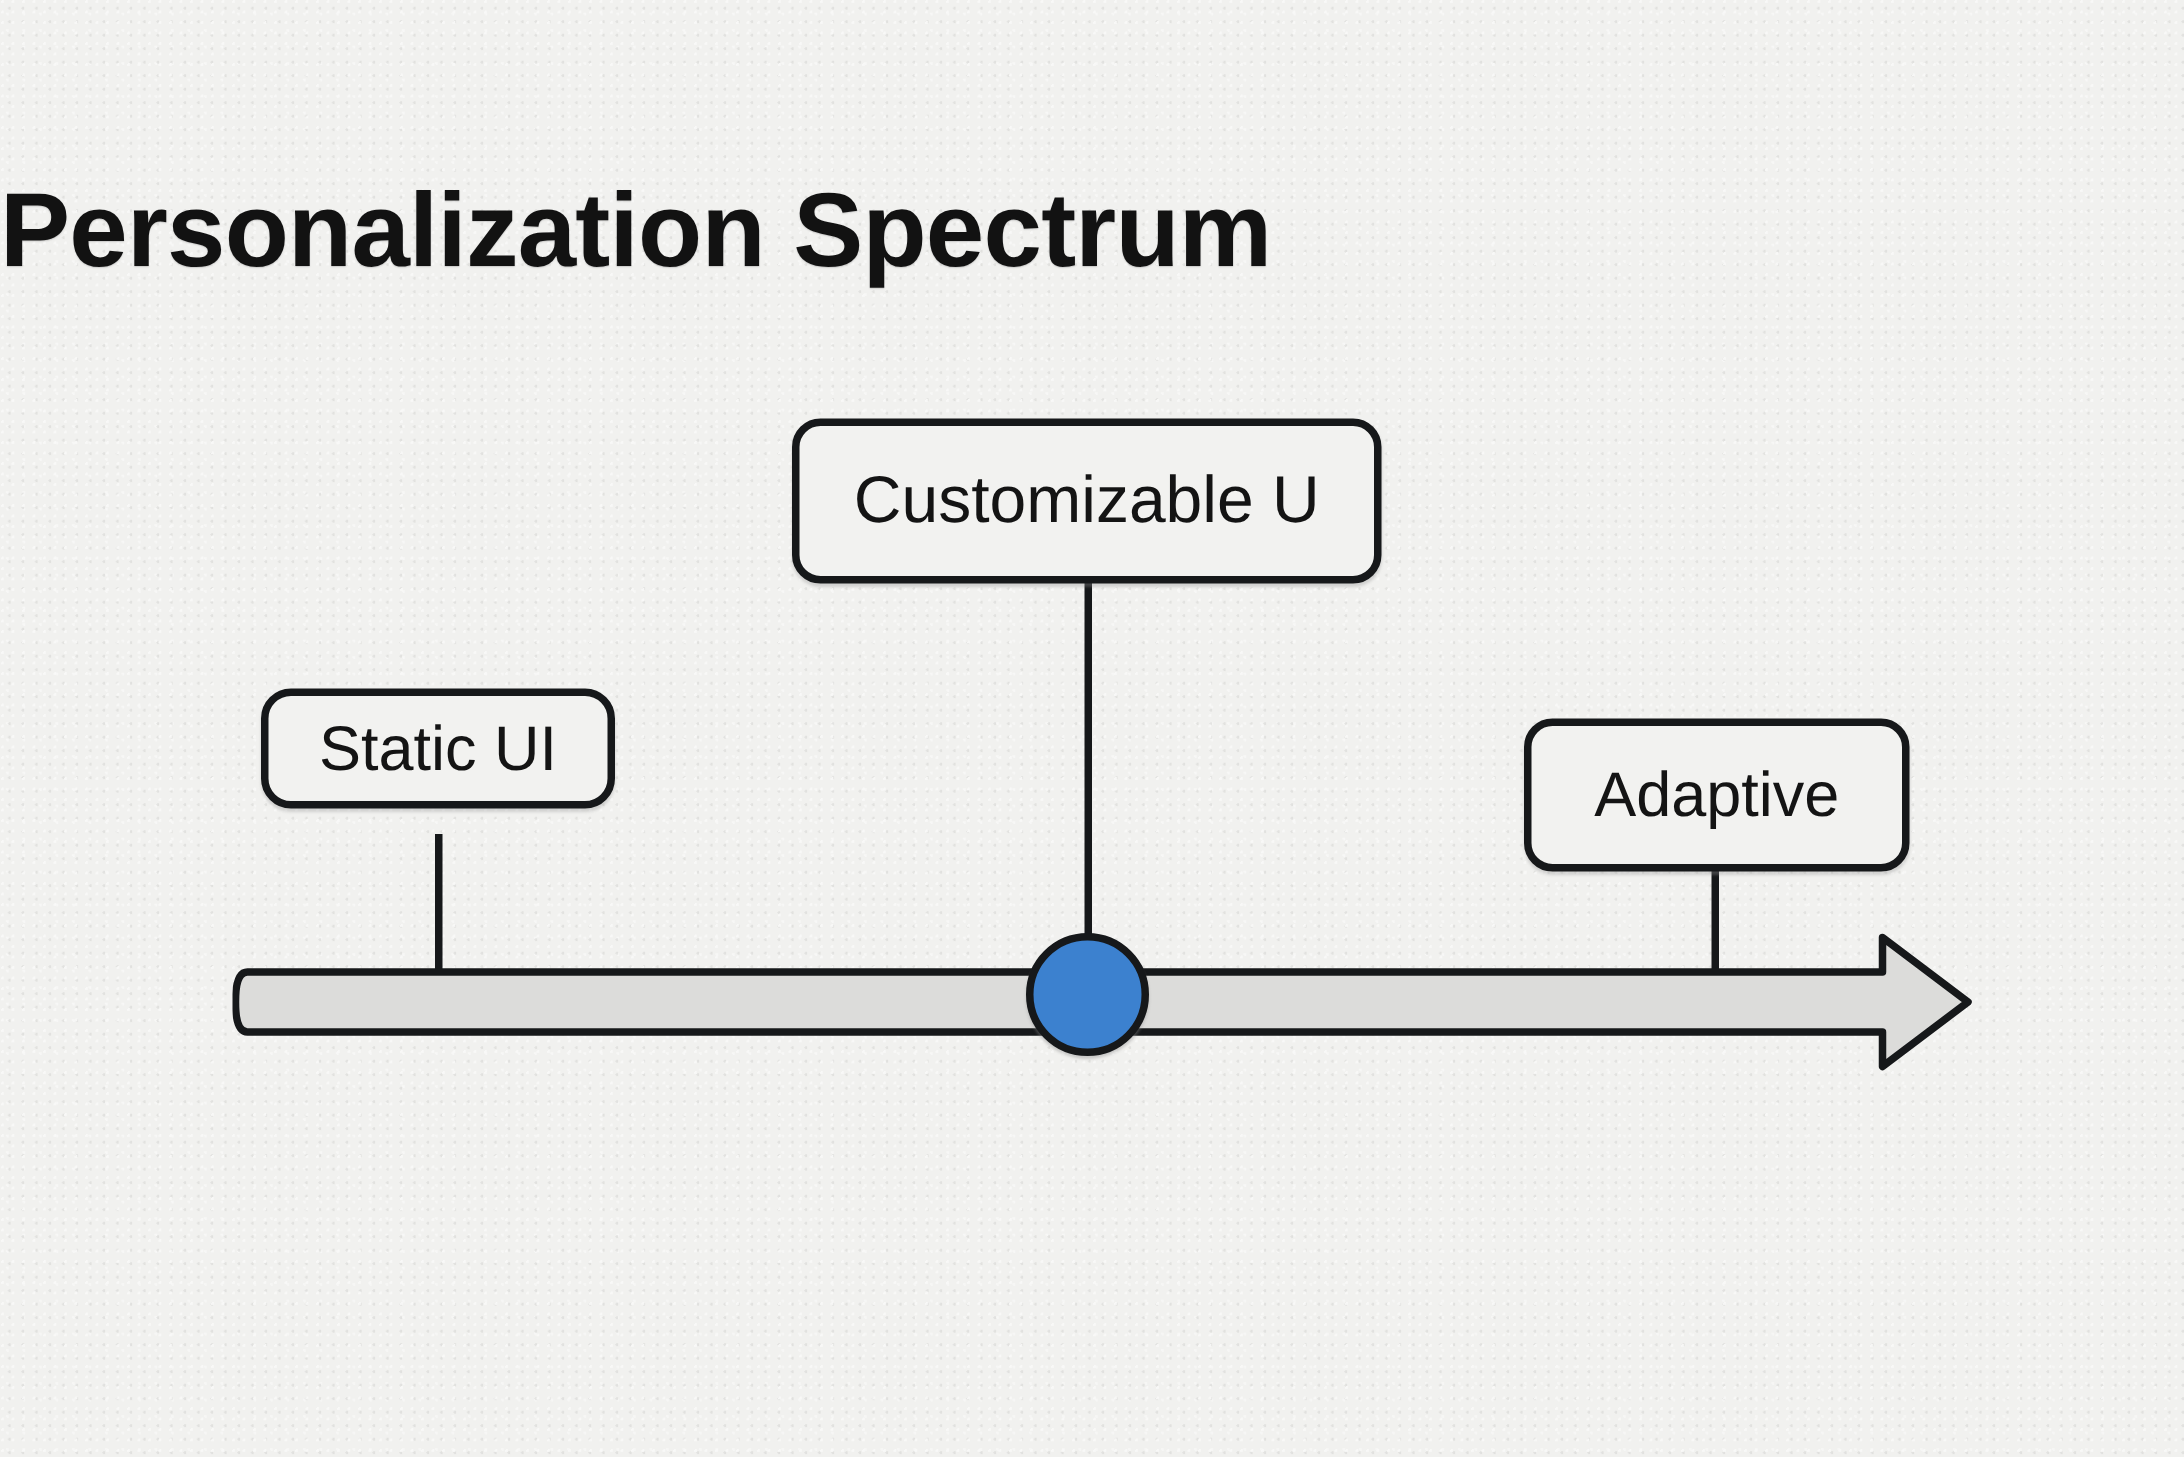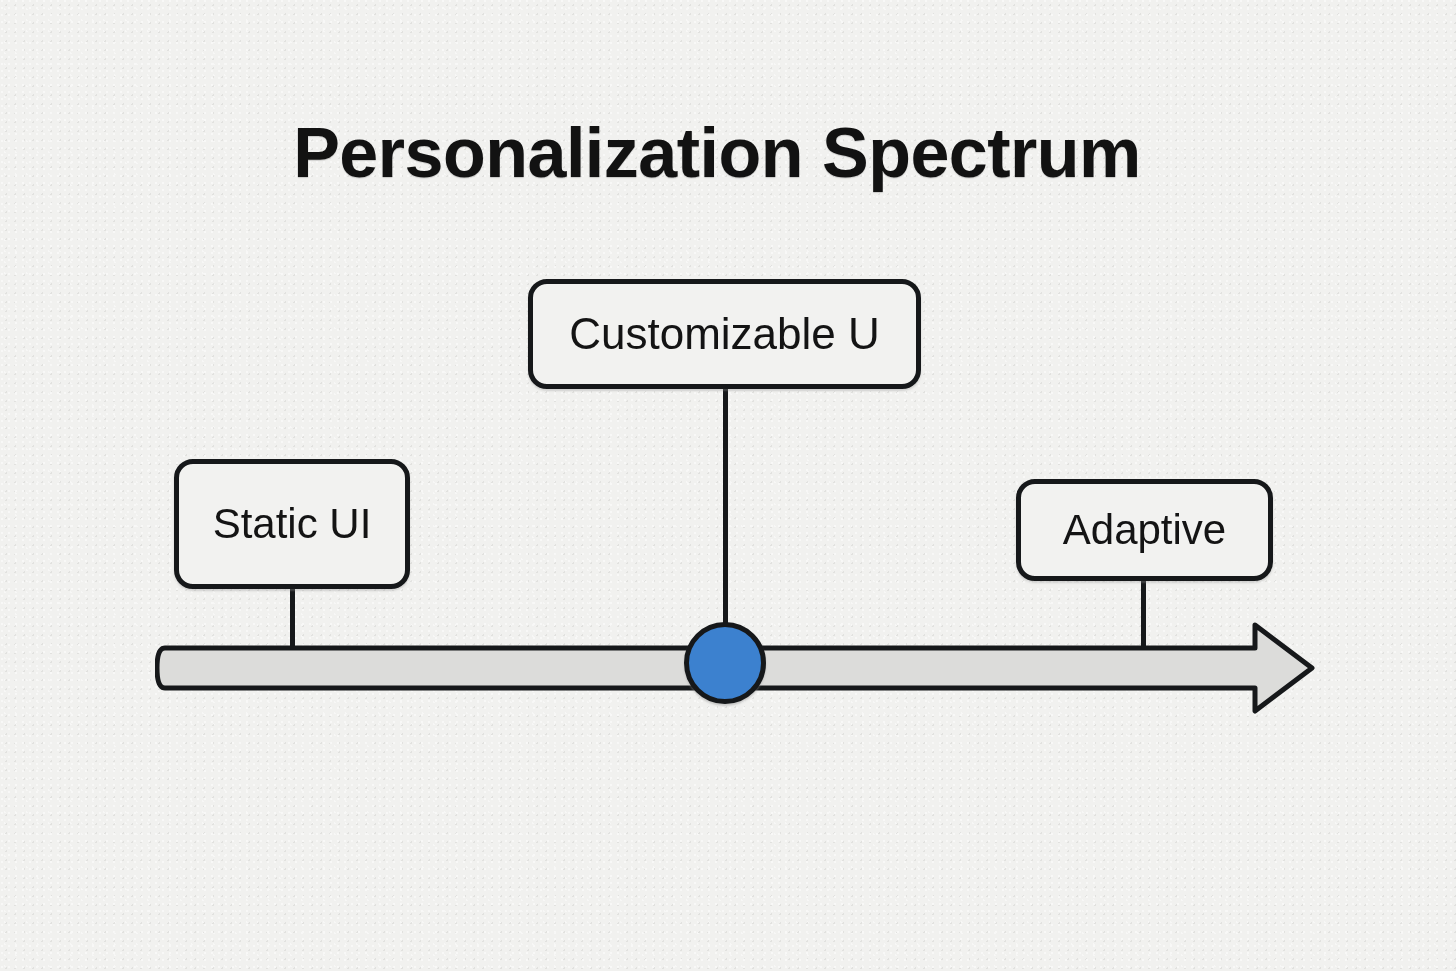--- a/index.html
+++ b/index.html
@@ -28,21 +28,20 @@
   }
   #diagram-canvas {
     position: absolute;
     inset: 0;
   }
   .diagram-title {
     position: absolute;
     left: 0;
     top: 113px;
     width: 1434px;
-    text-align: center;
     font-size: 70px;
     font-weight: bold;
     letter-spacing: -0.5px;
     color: #121212;
     text-shadow: 0 1px 1px rgba(150,150,150,0.45);
     white-space: nowrap;
   }
   .node-box {
     position: absolute;
     box-sizing: border-box;
@@ -59,21 +58,22 @@
   .node-label {
     font-size: 42px;
     color: #141414;
     white-space: nowrap;
     line-height: 1;
   }
   #node-static {
     left: 174px;
     top: 459px;
     width: 236px;
-    height: 130px;
+    height: 80px;
+    border-radius: 20px;
   }
   #node-customizable {
     left: 528px;
     top: 279px;
     width: 393px;
     height: 110px;
   }
   #node-customizable .node-label {
     font-size: 44px;
   }

